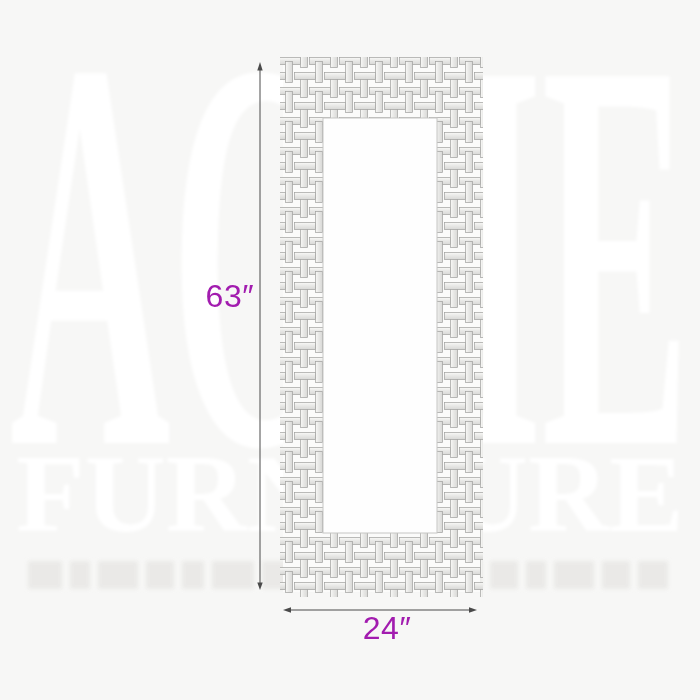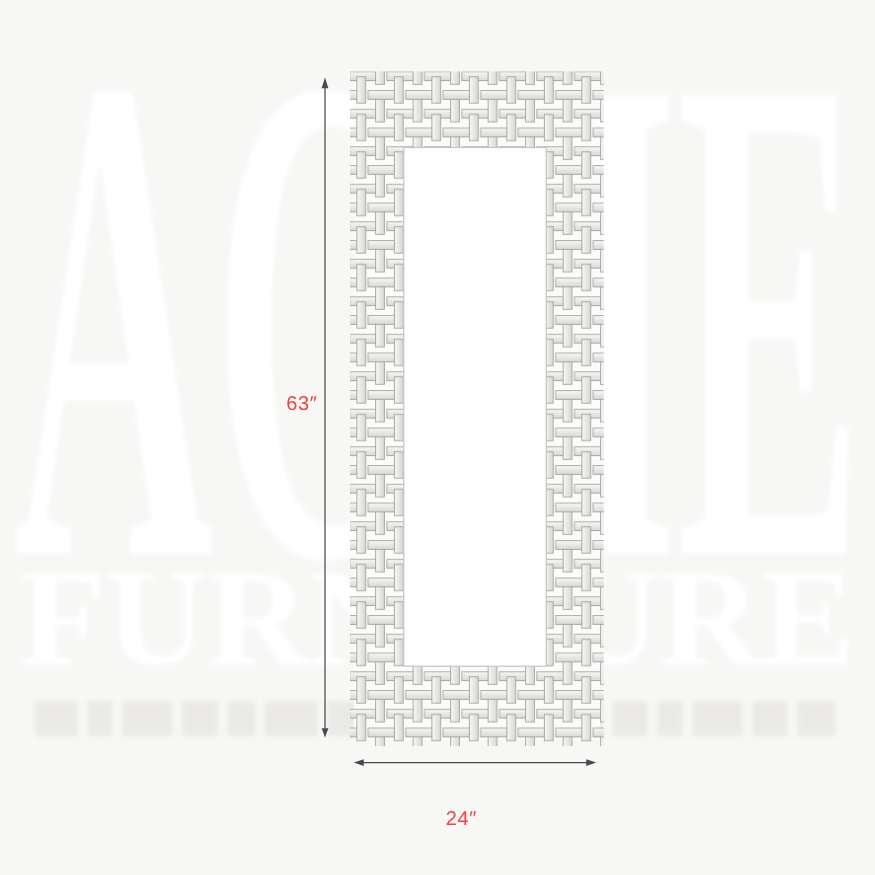--- a/index.html
+++ b/index.html
@@ -7,28 +7,27 @@
     width: 700px; height: 700px;
     position: relative;
     overflow: hidden;
     background: #f7f7f6;
     font-family: "Liberation Sans", "DejaVu Sans", sans-serif;
   }
   .layer { position: absolute; left: 0; top: 0; pointer-events: none; }
   .frame-svg { position: absolute; left: 278px; top: 57px; }
   .dim-label {
     position: absolute;
-    font-size: 16px;
+    font-size: 32px;
     line-height: 26px;
-    color: #ef4444;
+    color: #a21caf;
     letter-spacing: 0.5px;
-    margin-top: 28px;
   }
   .dim-label.height { right: 446px; top: 283px; text-align: right; }
-  .dim-label.width  { left: 272px; top: 615px; width: 194px; text-align: center; }
+  .dim-label.width  { left: 290px; top: 615px; width: 194px; text-align: center; }
 </style>
 </head>
 <body>
 
 <svg class="layer" width="700" height="700" viewBox="0 0 700 700">
   <defs>
     <filter id="wblur" x="-20%" y="-20%" width="140%" height="140%">
       <feGaussianBlur stdDeviation="1.8"></feGaussianBlur>
     </filter>
     <filter id="bblur" x="-20%" y="-20%" width="140%" height="140%">

